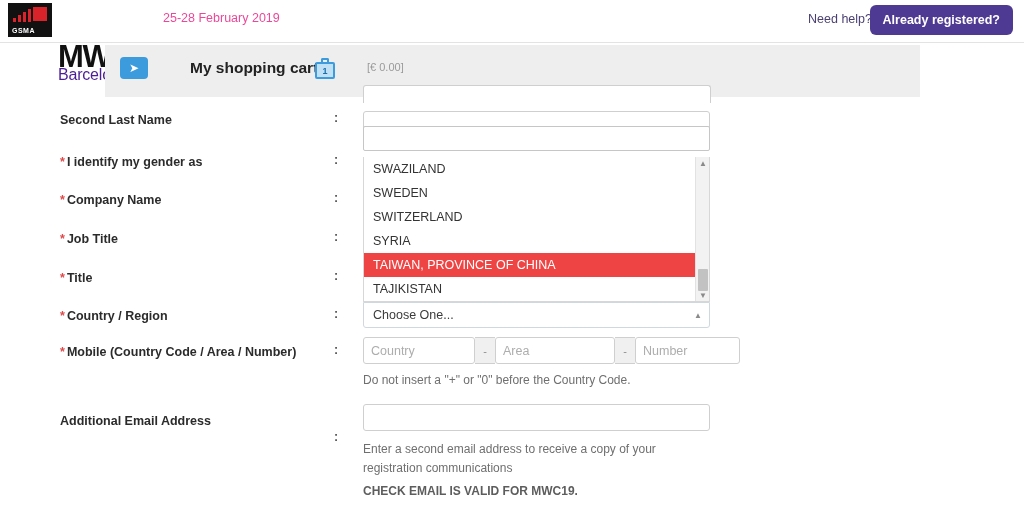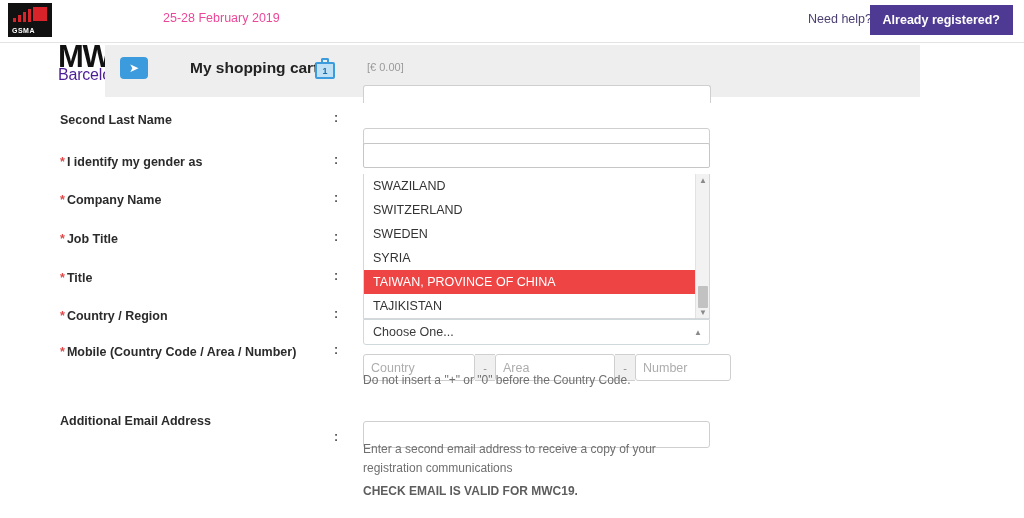--- a/index.html
+++ b/index.html
@@ -48,21 +48,21 @@
   }
   .hdr-date {
     position:absolute; left:163px; top:11px; font-size:12.5px; color:#ec4899;
   }
   .need-help {
     position:absolute; right:152px; top:12px; font-size:12.5px;
     color:#4b3f72; font-weight:normal; text-decoration:none; cursor:pointer;
   }
   .already-btn {
     position:absolute; right:11px; top:5px; height:30px; padding:0 13px;
-    background:#4f3a93; color:#fff; border:none; border-radius:0;
+    background:#4f3a93; color:#fff; border:none; border-radius:6px;
     font-size:12.5px; font-weight:bold; cursor:pointer;
     font-family:"Liberation Sans", sans-serif;
   }
 
   
   .cart-bar {
     position:absolute; left:105px; top:45px; width:815px; height:52px;
     background:#eeeeee;
   }
   .cart-arrow {
@@ -102,21 +102,21 @@
 
   
   .form { position:absolute; left:0; top:97px; width:1024px; }
   .row { position:absolute; left:0; width:1024px; }
   .label {
     position:absolute; right:704px; width:260px; text-align:left;
     font-size:12.5px; font-weight:bold; color:#2b2b2b; line-height:18px;
   }
   .label .req { color:#e04a4a; font-weight:bold; margin-right:2px; }
   .colon { position:absolute; left:334px; font-size:12.5px; color:#555; font-weight:bold; }
-  .field { position:absolute; left:363px;margin-top:17px; }
+  .field { position:absolute; left:363px; }
 
   .inp {
     width:347px; height:27px; border:1px solid #cfcfcf; border-radius:3px;
     background:#fff; font-size:12.5px; color:#333; padding:0 7px;
     font-family:"Liberation Sans", sans-serif; outline:none;
   }
   .inp::placeholder { color:#adadad; }
 
   
   .dd-wrap { position:relative; width:347px; }
@@ -154,21 +154,21 @@
     color:#3b3b3b; line-height:25px; padding-left:9px; cursor:pointer;
   }
   .dd-closed .chev {
     position:absolute; right:7px; top:0; font-size:8px; color:#8a8a8a; line-height:25px;
   }
 
   
   .mob { display:flex; align-items:center; }
   .mob .in-c { width:112px; height:27px; }
   .mob .in-a { width:120px; height:27px; }
-  .mob .in-n { width:96px; height:27px; }
+  .mob .in-n { width:105px; height:27px; }
   .mob .sep {
     width:20px; height:27px; background:#f0f0f0; border:1px solid #cfcfcf;
     border-left:none; border-right:none; font-size:11px; color:#8d8d8d;
     display:flex; align-items:center; justify-content:center;
   }
   .hint {
     position:absolute; left:363px; font-size:12px; color:#6f6f6f; line-height:19px;
   }
   .hint.strong { font-weight:bold; color:#5d5d5d; }
 </style>
@@ -242,22 +242,22 @@
     <div class="row" style="top:210px;">
       <div class="label"><span class="req">*</span><span>Country / Region</span></div>
       <div class="colon">:</div>
     </div>
 
     <div class="field" style="top:29px;">
       <div class="dd-wrap">
         <input class="dd-search" type="text" style="">
         <div class="dd-list">
           <div class="dd-item">SWAZILAND</div>
+          <div class="dd-item">SWEDEN</div>
           <div class="dd-item">SWITZERLAND</div>
-          <div class="dd-item">SWEDEN</div>
           <div class="dd-item">SYRIA</div>
           <div class="dd-item sel">TAIWAN, PROVINCE OF CHINA</div>
           <div class="dd-item">TAJIKISTAN</div>
           <div class="dd-scroll">
             <div class="arw up">▲</div>
             <div class="dd-thumb"></div>
             <div class="arw dn">▼</div>
           </div>
         </div>
         <div class="dd-closed">

